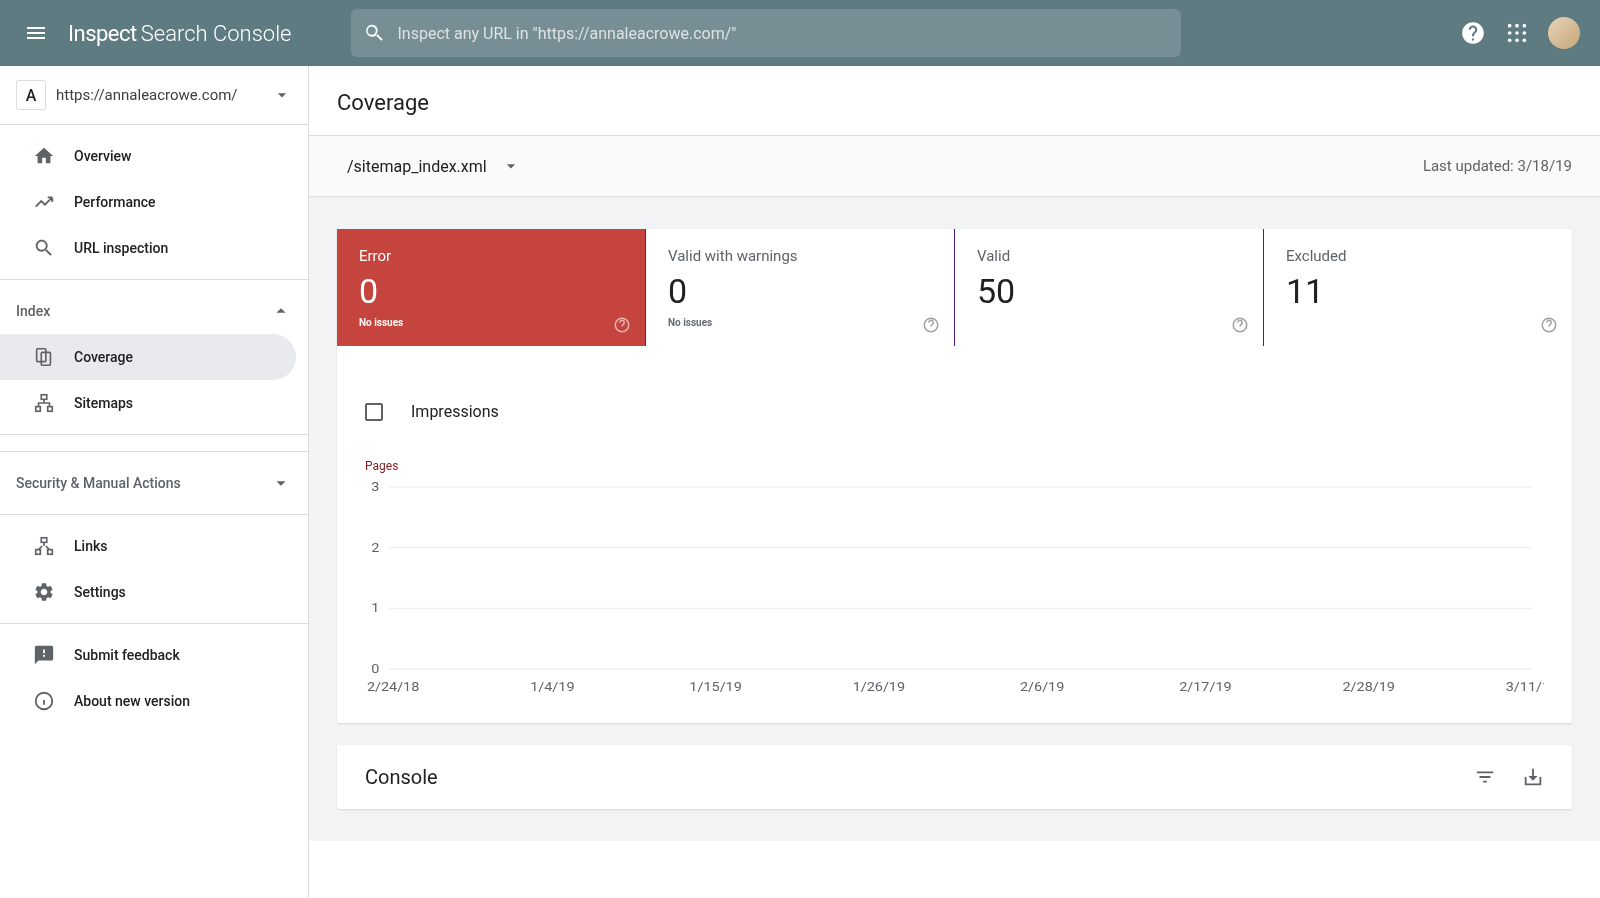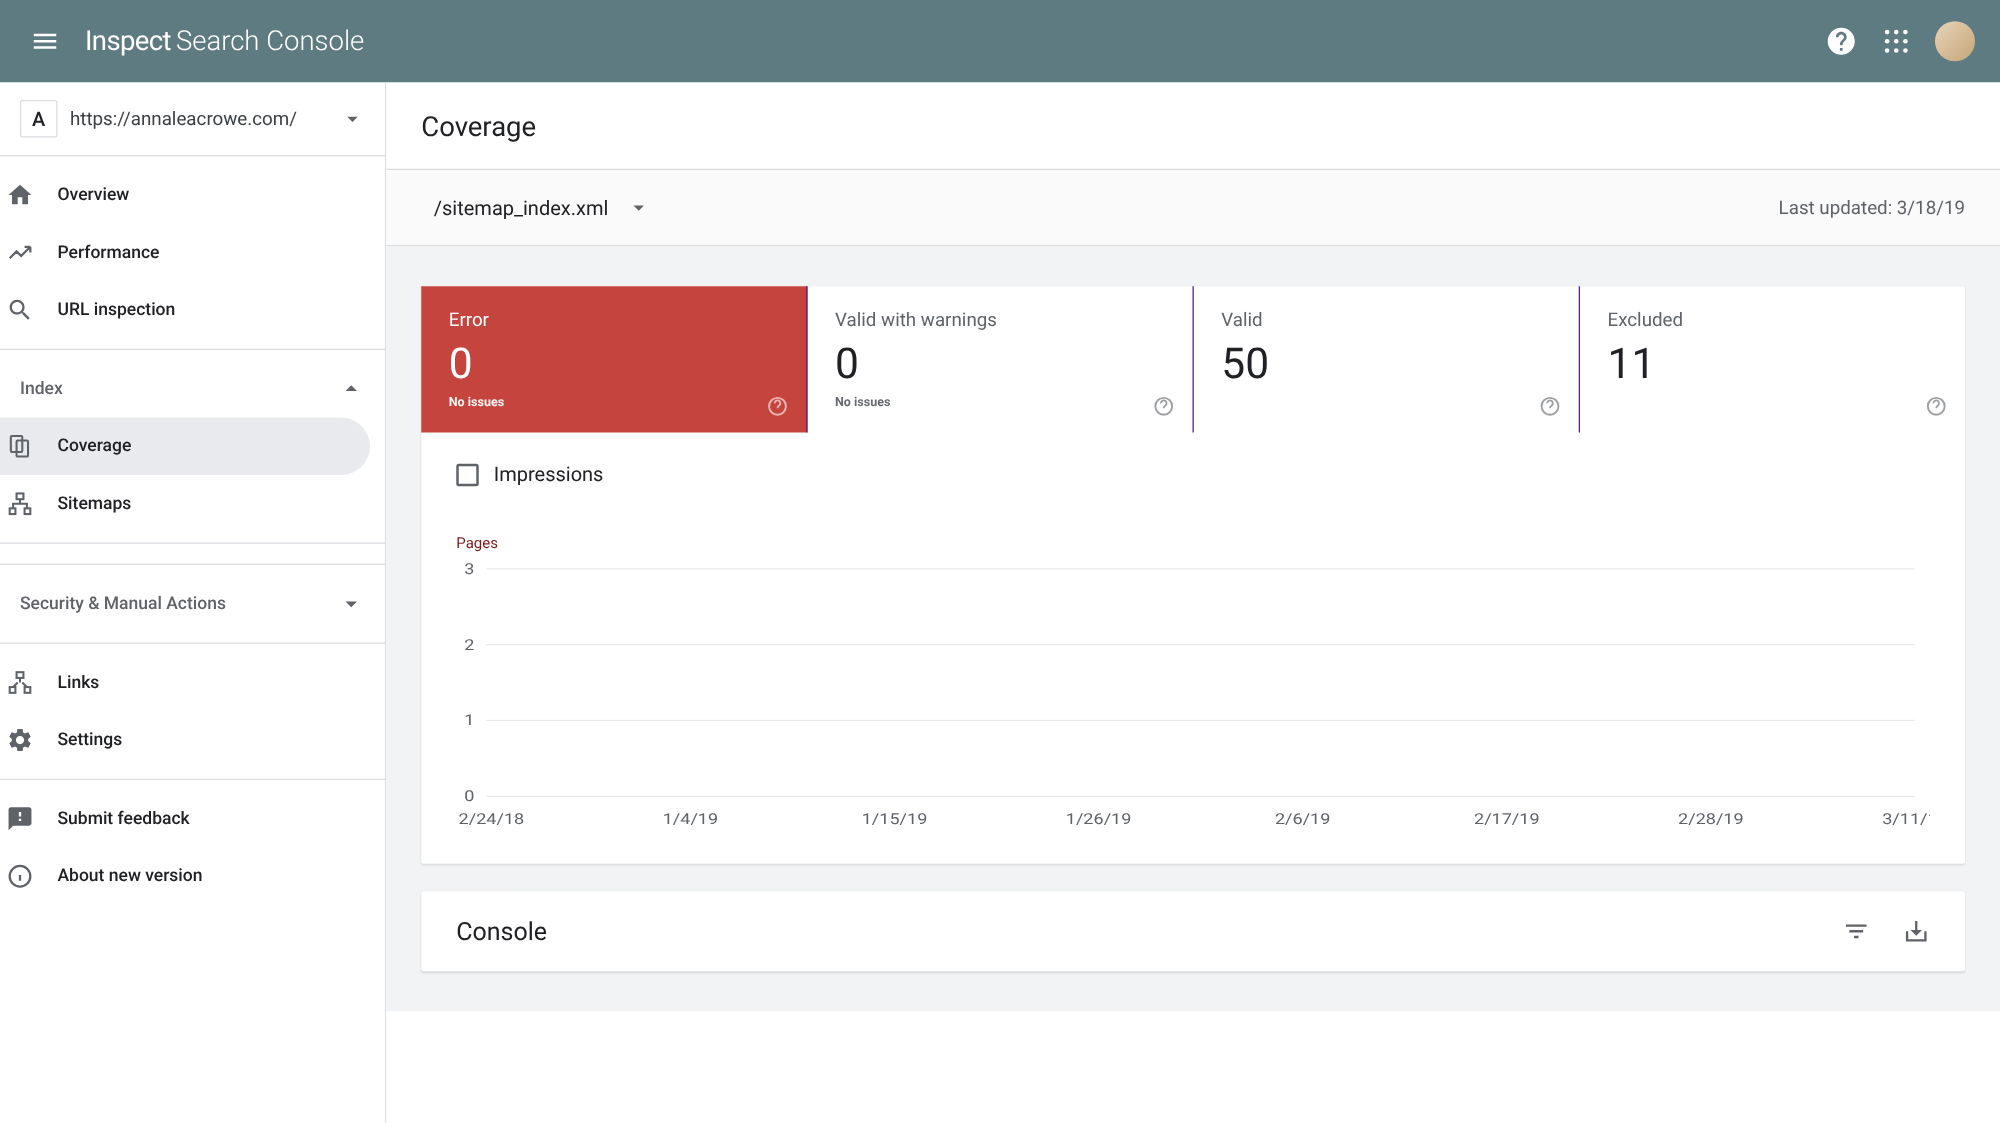--- a/index.html
+++ b/index.html
@@ -16,21 +16,21 @@
     .header-right { display: flex; align-items: center; gap: 20px; margin-left: auto; padding-right: 8px; }
     .avatar { width: 32px; height: 32px; border-radius: 50%; background: linear-gradient(135deg, #e8d4b8 0%, #c4a678 100%); }
     
     .layout { display: flex; height: calc(100vh - 66px); }
     .sidebar { width: 309px; border-right: 1px solid #dadce0; background: #fff; overflow-y: auto; }
     .property-selector { padding: 14px 16px; display: flex; align-items: center; gap: 10px; border-bottom: 1px solid #dadce0; cursor: pointer; }
     .prop-icon { width: 30px; height: 30px; border: 1px solid #dadce0; border-radius: 2px; display: flex; align-items: center; justify-content: center; font-size: 16px; font-weight: 500; }
     .prop-url { flex: 1; font-size: 15px; color: #3c4043; }
     
     .nav-group { border-bottom: 1px solid #dadce0; padding: 8px 0; }
-    .nav-item { display: flex; align-items: center; height: 46px; padding: 0 4px; cursor: pointer; font-size: 14px; font-weight: 500; color: #202124; }
+    .nav-item { display: flex; align-items: center; height: 46px; padding: 0 32px; cursor: pointer; font-size: 14px; font-weight: 500; color: #202124; }
     .nav-item.active { background: #e8eaed; border-radius: 0 24px 24px 0; margin-right: 12px; }
     .nav-icon { width: 24px; height: 24px; margin-right: 18px; color: #5f6368; display: flex; align-items: center; justify-content: center; }
     .section-hdr { display: flex; align-items: center; height: 46px; padding: 0 16px; font-size: 14px; font-weight: 500; color: #5f6368; cursor: pointer; }
     .section-hdr .chev { margin-left: auto; color: #5f6368; }
     
     .main { flex: 1; overflow-y: auto; background: #fff; }
     .page-header { padding: 24px 28px 20px; border-bottom: 1px solid #dadce0; }
     .page-title { font-size: 22px; font-weight: 400; }
     .filter-bar { padding: 16px 28px; display: flex; align-items: center; border-bottom: 1px solid #dadce0; background: #fafafa; }
     .filter-sel { display: flex; align-items: center; gap: 14px; font-size: 16px; cursor: pointer; padding: 4px 10px; }
@@ -42,21 +42,21 @@
     .tab { flex: 1; padding: 18px 22px; border-right: 1px solid #4c1d95; position: relative; cursor: pointer; }
     .tab:last-child { border-right: none; }
     .tab.error { background: #c5453e; color: #fff; }
     .tab-label { font-size: 15px; }
     .tab-count { font-size: 34px; font-weight: 400; margin-top: 6px; }
     .tab-sub { font-size: 10px; margin-top: 6px; opacity: 0.95; font-weight: bold; }
     .tab .help-ic { position: absolute; bottom: 12px; right: 14px; opacity: 0.6; }
     .tab:not(.error) .tab-label, .tab:not(.error) .tab-sub { color: #5f6368; }
     
     .chart-area { padding: 18px 28px 22px; }
-    .imp-row { display: flex; align-items: center; gap: 12px; padding: 6px 0 14px; }
+    .imp-row { display: flex; align-items: center; gap: 28px; padding: 6px 0 14px; margin-top: 32px; }
     .chk { width: 18px; height: 18px; border: 2px solid #5f6368; border-radius: 2px; cursor: pointer; }
     .imp-label { font-size: 16px; }
     .axis-label { font-size: 12px; color: #7f1d1d; margin-bottom: 4px; margin-top: 24px; }
     .chart-svg { width: 100%; height: 220px; }
     
     .details-card { background: #fff; margin-top: 22px; padding: 20px 28px; display: flex; align-items: center; border-radius: 2px; box-shadow: 0 1px 2px rgba(0,0,0,0.12); }
     .details-title { font-size: 20px; }
     .details-actions { margin-left: auto; display: flex; gap: 26px; }
     .action-btn { cursor: pointer; color: #5f6368; }
   </style>
@@ -65,20 +65,26 @@
 
 <div class="header">
   <div class="hamburger">
     <svg width="24" height="24" viewBox="0 0 24 24" fill="#fff">
         <path d="M3 18h18v-2H3v2zm0-5h18v-2H3v2zm0-7v2h18V6H3z"></path>
       </svg>
   </div>
   <div class="logo">
     <span class="logo-google">Inspect</span>
     <span class="logo-sc">Search Console</span>
+  </div>
+  <div class="search-bar">
+    <svg width="22" height="22" viewBox="0 0 24 24" fill="#fff">
+        <path d="M15.5 14h-.79l-.28-.27a6.471 6.471 0 001.57-5.18C15.46 5.1 12.72 2.66 9.5 3.03 5.77 3.46 3 6.71 3.5 10.39c.41 3.03 2.89 5.48 5.91 5.61a6.5 6.5 0 005.34-1.48l.27.28v.79l5 4.99L21.49 19l-4.99-5zm-6 0C7.01 14 5 11.99 5 9.5S7.01 5 9.5 5 14 7.01 14 9.5 11.99 14 9.5 14z"></path>
+      </svg>
+    <input type="text" placeholder="Inspect any URL in &quot;https://annaleacrowe.com/&quot;" style="">
   </div>
   <div class="header-right">
     <svg width="26" height="26" viewBox="0 0 24 24" fill="#fff">
         <path d="M12 2C6.48 2 2 6.48 2 12s4.48 10 10 10 10-4.48 10-10S17.52 2 12 2zm1 17h-2v-2h2v2zm2.07-7.75l-.9.92C13.45 12.9 13 13.5 13 15h-2v-.5c0-1.1.45-2.1 1.17-2.83l1.24-1.26c.37-.36.59-.86.59-1.41 0-1.1-.9-2-2-2s-2 .9-2 2H8c0-2.21 1.79-4 4-4s4 1.79 4 4c0 .88-.36 1.68-.93 2.25z"></path>
       </svg>
     <svg width="22" height="22" viewBox="0 0 24 24" fill="#fff">
         <circle cx="4" cy="4" r="2"></circle>
         <circle cx="12" cy="4" r="2"></circle>
         <circle cx="20" cy="4" r="2"></circle>
         <circle cx="4" cy="12" r="2"></circle>

